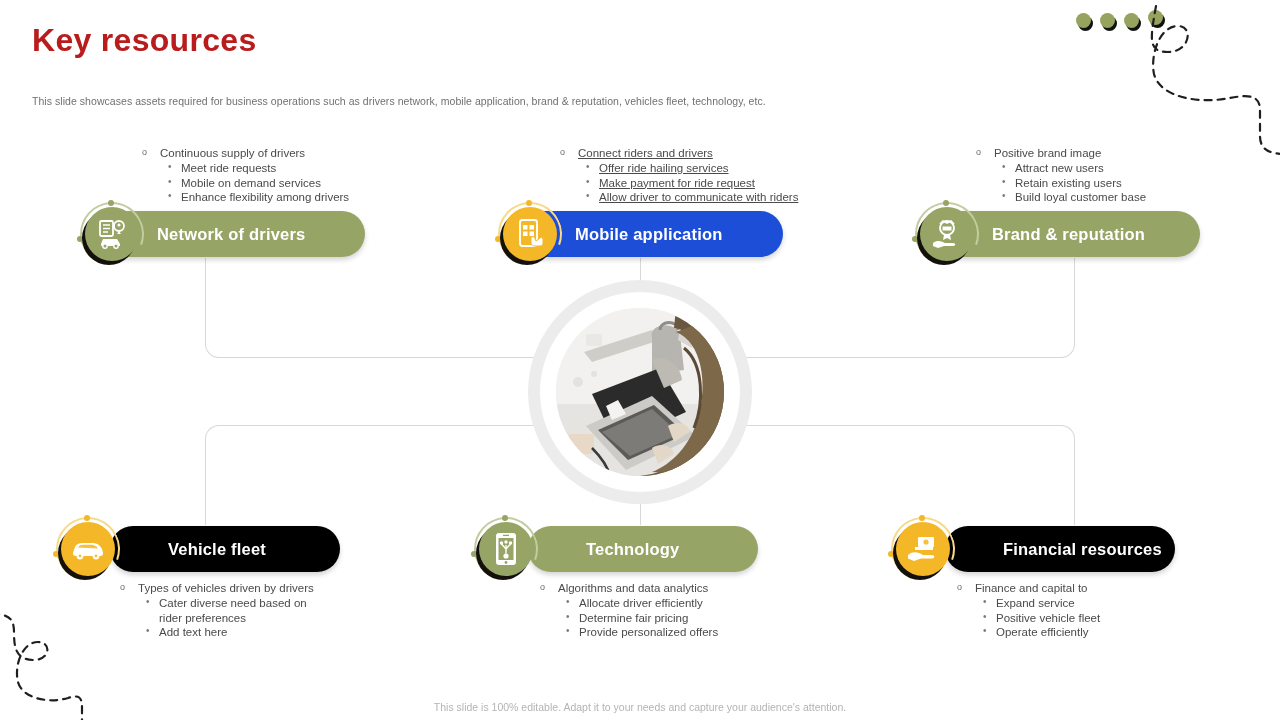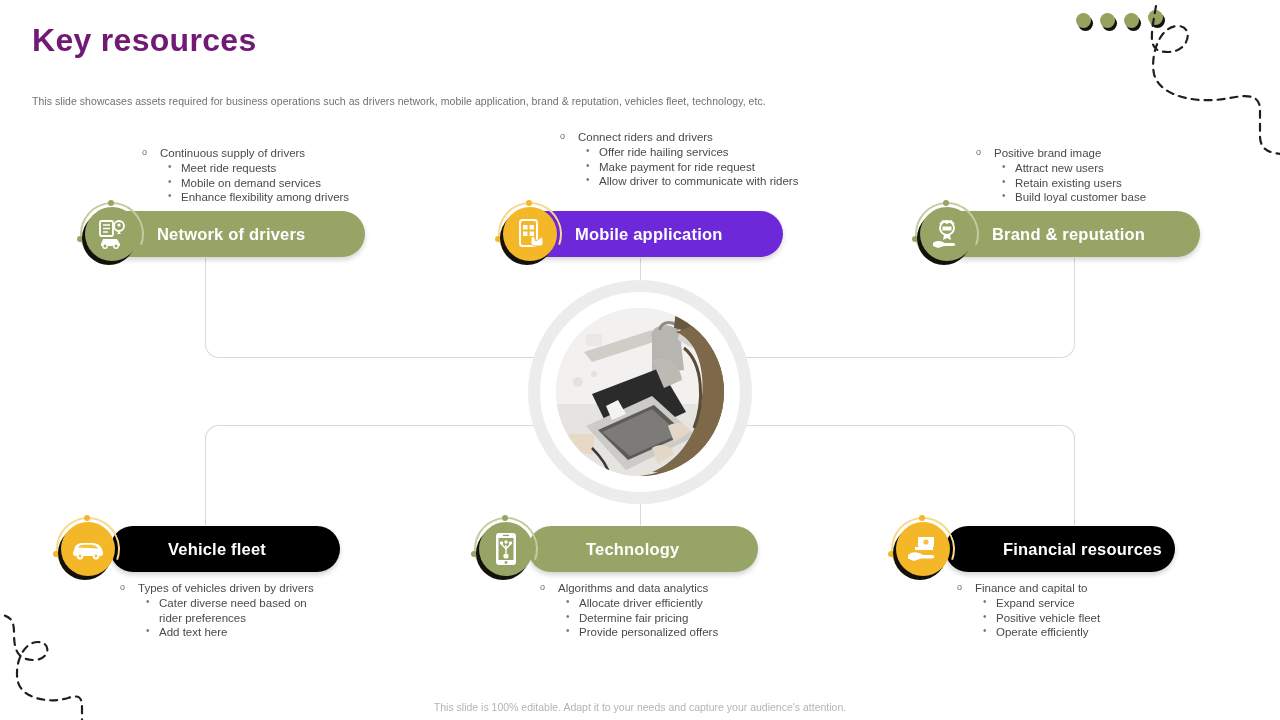--- a/index.html
+++ b/index.html
@@ -7,21 +7,21 @@
     width: 1280px; height: 720px;
     background: #ffffff;
     font-family: "Liberation Sans", sans-serif;
     overflow: hidden;
   }
   .slide { position: relative; width: 1280px; height: 720px; background: #fff; }
 
   
   .title {
     position: absolute; left: 32px; top: 22px;
-    font-size: 32px; font-weight: 700; color: #701a75;
+    font-size: 32px; font-weight: 700; color: #b91c1c;
     letter-spacing: .3px;
   }
   .subtitle {
     position: absolute; left: 32px; top: 66px;
     font-size: 10.5px; color: #707070; letter-spacing: .05px; white-space: nowrap; margin-top: 29px;
   }
 
   
   .dots { position: absolute; left: 1076px; top: 8px; width: 96px; height: 22px; }
   .dot {
@@ -71,21 +71,21 @@
   .pill {
     position: absolute; height: 46px; border-radius: 23px;
     display: flex; align-items: center;
     box-shadow: 0 3px 5px rgba(0,0,0,.17);
   }
   .pill-label {
     font-size: 16.5px; font-weight: 700; color: #ffffff;
     letter-spacing: .2px; white-space: nowrap;
   }
   .pill.green { background: #96a565; }
-  .pill.amber { background: #6d28d9; text-align: center; }
+  .pill.amber { background: #1d4ed8; text-align: center; }
   .pill.amber2 { background: #000000; }
 
   
   .badge {
     position: absolute; width: 64px; height: 64px; border-radius: 50%;
   }
   .badge .disc {
     position: absolute; left: 5px; top: 5px; width: 54px; height: 54px;
     border-radius: 50%; display: flex; align-items: center; justify-content: center;
     box-shadow: -3px 4px 0 0 #14110c;
@@ -206,21 +206,21 @@
           <circle cx="23" cy="6" r="1.6" fill="#fff"></circle>
           <path d="M23 12 L21 15 L25 15 Z" fill="#fff"></path>
           <path d="M5 25 L7 20 L21 20 L24 25 L24 27 L5 27 Z" fill="#fff"></path>
           <circle cx="9" cy="27" r="2.2" fill="#96a565" stroke="#fff" stroke-width="1.4"></circle>
           <circle cx="20" cy="27" r="2.2" fill="#96a565" stroke="#fff" stroke-width="1.4"></circle>
         </svg>
       </span>
     </span>
   </div>
 
-  <div class="bullets" style="left:558px; top:130px;">
+  <div class="bullets" style="left:558px; top:146px;text-decoration:underline;">
     <div class="b-main">Connect riders and drivers</div>
     <div class="b-sub">Offer ride hailing services</div>
     <div class="b-sub">Make payment for ride request</div>
     <div class="b-sub">Allow driver to communicate with riders</div>
   </div>
   <div class="pill amber" style="left:513px; top:211px; width:270px; padding-left:62px;">
     <span class="pill-label">Mobile application</span>
   </div>
   <div class="badge" style="left:498px; top:202px;">
     <span class="orbit gold"></span>

